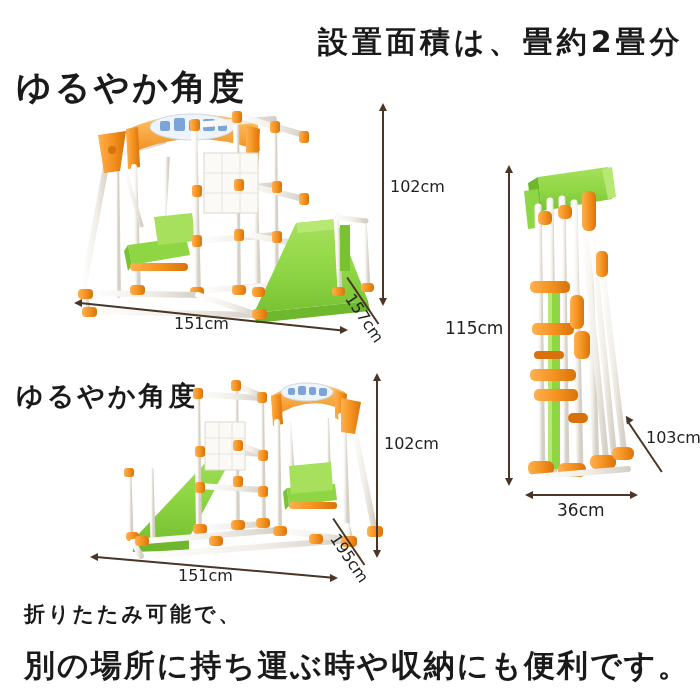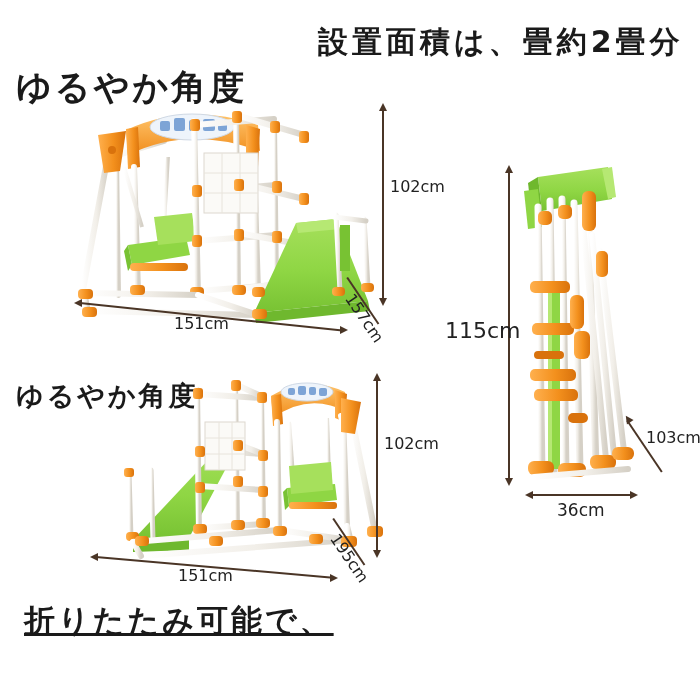--- a/index.html
+++ b/index.html
@@ -17,21 +17,21 @@
   .jp{
     font-family:"DejaVu Sans","Liberation Sans",sans-serif;
     color:#1a1a1a;
     font-weight:600;
     letter-spacing:2px;
     white-space:nowrap;
   }
   #headline{left:310px;top:22px;font-size:30px;letter-spacing:4px;}
   #label-gentle{left:8px;top:64px;font-size:35px;letter-spacing:3px;}
   #label-steep{left:8px;top:378px;font-size:27px;letter-spacing:3px;}
-  #foot1{left:16px;top:600px;font-size:31px;letter-spacing:3px;text-decoration:underline;}
+  #foot1{left:16px;top:600px;font-size:21px;letter-spacing:3px;}
   #foot2{left:16px;top:645px;font-size:31px;letter-spacing:2px;}
 
   
   .dimline{background:#4a3526;}
   .dim-v{width:2px;}
   .dim-h{height:2px;}
   .dimtext{
     font-family:"DejaVu Sans","Liberation Sans",sans-serif;
     font-size:16px;color:#222;white-space:nowrap;
   }
@@ -372,31 +372,32 @@
       <g stroke="url(#g-tube)" stroke-width="6" stroke-linecap="round" fill="none">
         <path d="M26,322 L120,314"></path>
       </g>
     </svg>
   </div>
 
   <div class="abs">
     <div class="abs dimline dim-v" style="left:500px;top:172px;width:2px;height:308px;"></div>
     <div class="abs arrowhead ah-up" style="left:497px;top:165px;"></div>
     <div class="abs arrowhead ah-down" style="left:497px;top:478px;"></div>
-    <div class="abs dimtext" style="left:437px;top:318px;font-size:22px;">115cm</div>
+    <div class="abs dimtext" style="left:437px;top:318px;font-size:17px;">115cm</div>
   </div>
 
   <div class="abs">
     <div class="abs diag dimline" style="left:620px;top:420px;width:62px;height:2px;transform:rotate(56deg);"></div>
     <div class="abs arrowhead ah-up" style="left:616px;top:415px;transform:rotate(-34deg);"></div>
     <div class="abs dimtext" style="left:638px;top:428px;font-size:16px;">103cm</div>
   </div>
 
   <div class="abs">
     <div class="abs dimline dim-h" style="left:524px;top:494px;width:100px;height:2px;"></div>
     <div class="abs arrowhead ah-left" style="left:517px;top:491px;"></div>
     <div class="abs arrowhead ah-right" style="left:622px;top:491px;"></div>
     <div class="abs dimtext" style="left:549px;top:500px;font-size:17px;">36cm</div>
   </div>
 
   <div class="abs jp" id="foot1">折りたたみ可能で、</div>
+  <div class="abs jp" id="foot2">別の場所に持ち運ぶ時や収納にも便利です。</div>
 
 </div>
 
 </body></html>

